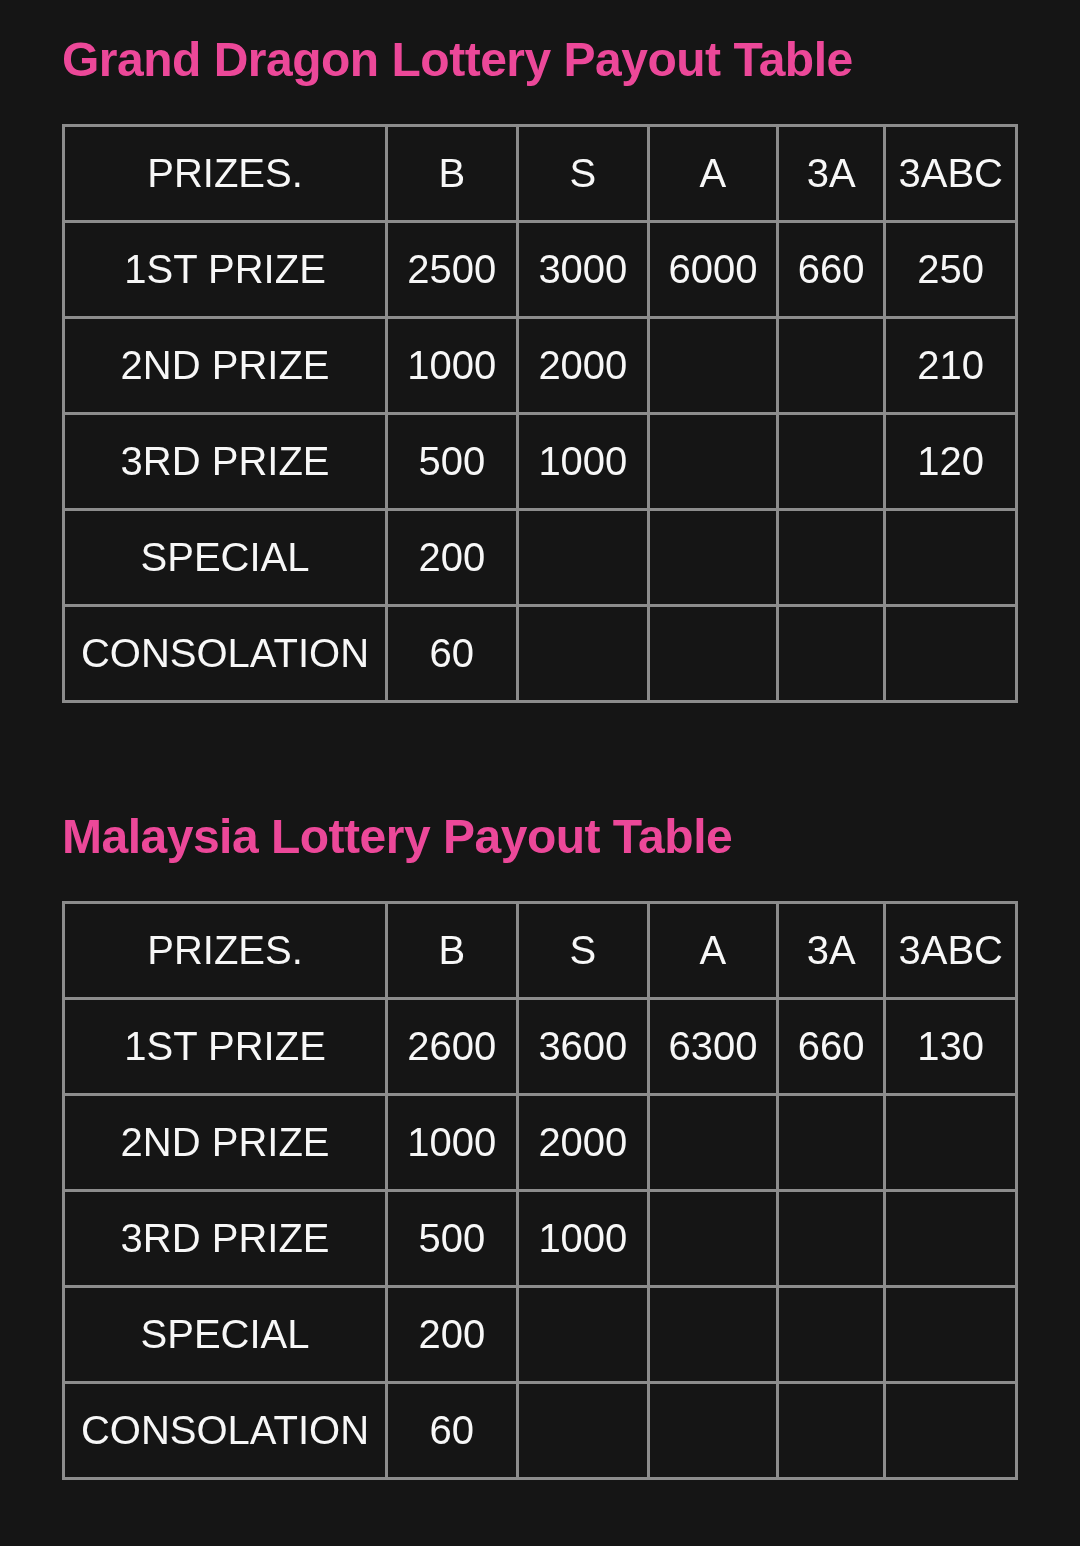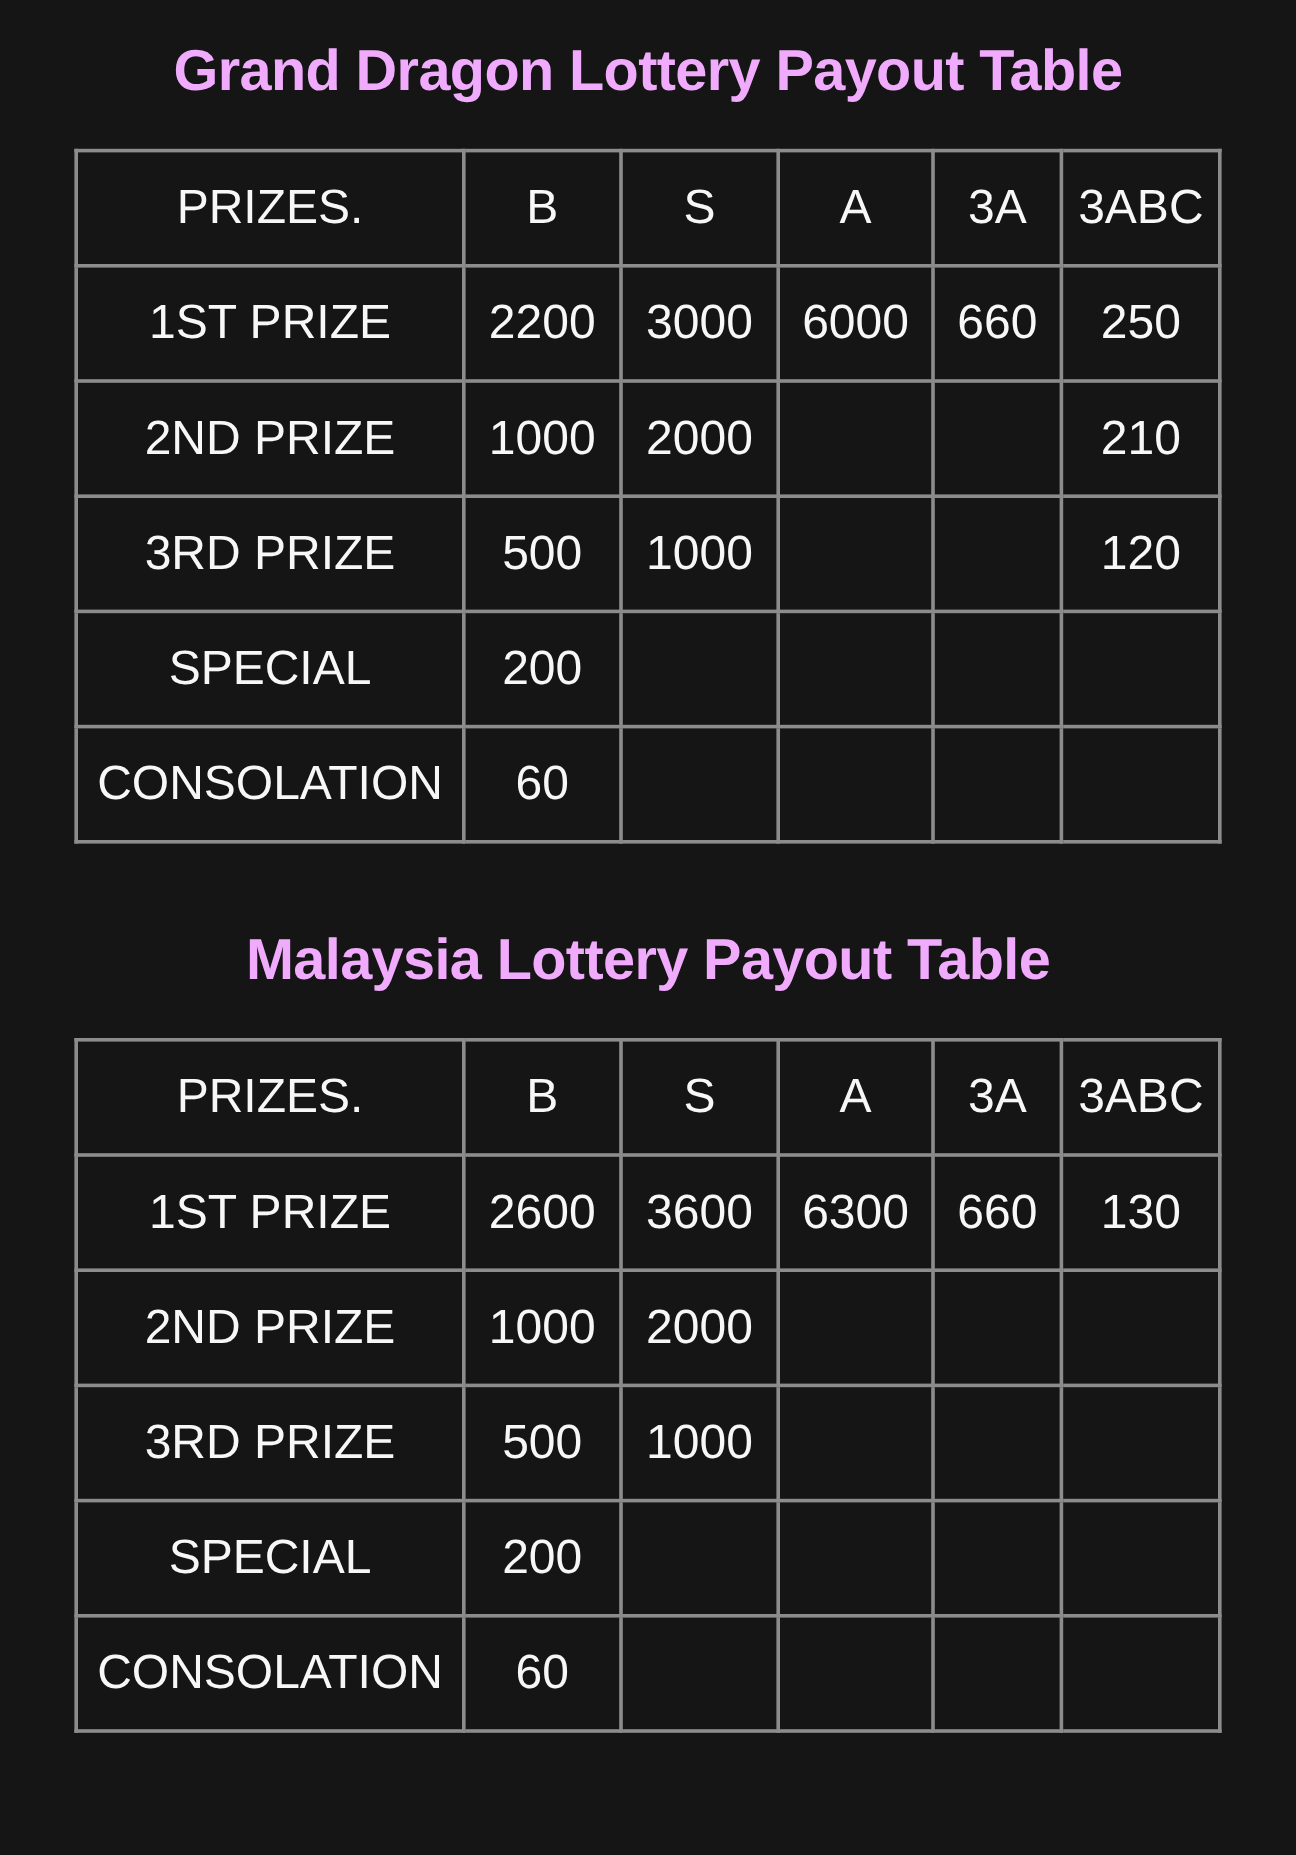--- a/index.html
+++ b/index.html
@@ -10,30 +10,29 @@
   .screen {
     position: relative;
     width: 1080px;
     height: 1546px;
     background: #151515;
     overflow: hidden;
     box-sizing: border-box;
     padding: 0 62px;
   }
   .table-title {
-    color: #f0abfc;
+    color: #ec4899;
     font-size: 48px;
     font-weight: bold;
     letter-spacing: -0.5px;
-    text-align: center;
     line-height: 52px;
     margin: 0;
   }
   .section-1 .table-title { padding-top: 34px; }
-  .section-2 .table-title { padding-top: 72px; }
+  .section-2 .table-title { padding-top: 108px; }
   table.payout {
     width: 100%;
     border-collapse: collapse;
     table-layout: fixed;
     margin-top: 38px;
   }
   table.payout td, table.payout th {
     border: 3px solid #8c8c8c;
     height: 93px;
     text-align: center;
@@ -75,21 +74,21 @@
             <th>B</th>
             <th>S</th>
             <th>A</th>
             <th>3A</th>
             <th>3ABC</th>
           </tr>
         </thead>
         <tbody>
           <tr>
             <td>1ST PRIZE</td>
-            <td>2200</td>
+            <td>2500</td>
             <td>3000</td>
             <td>6000</td>
             <td>660</td>
             <td>250</td>
           </tr>
           <tr>
             <td>2ND PRIZE</td>
             <td>1000</td>
             <td>2000</td>
             <td></td>

